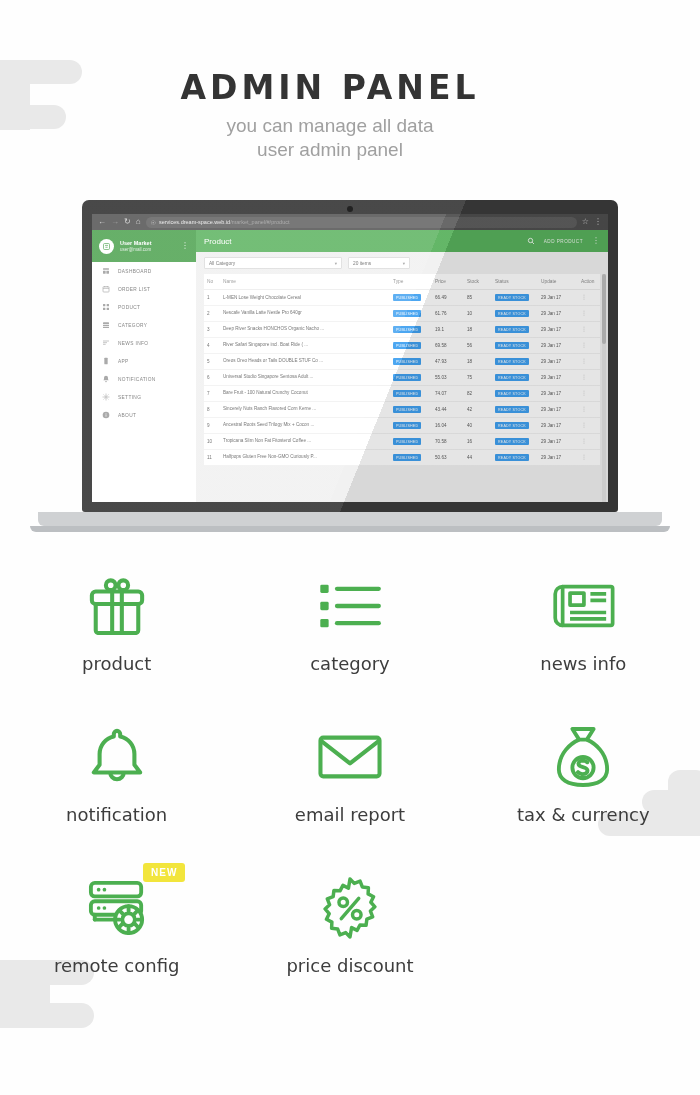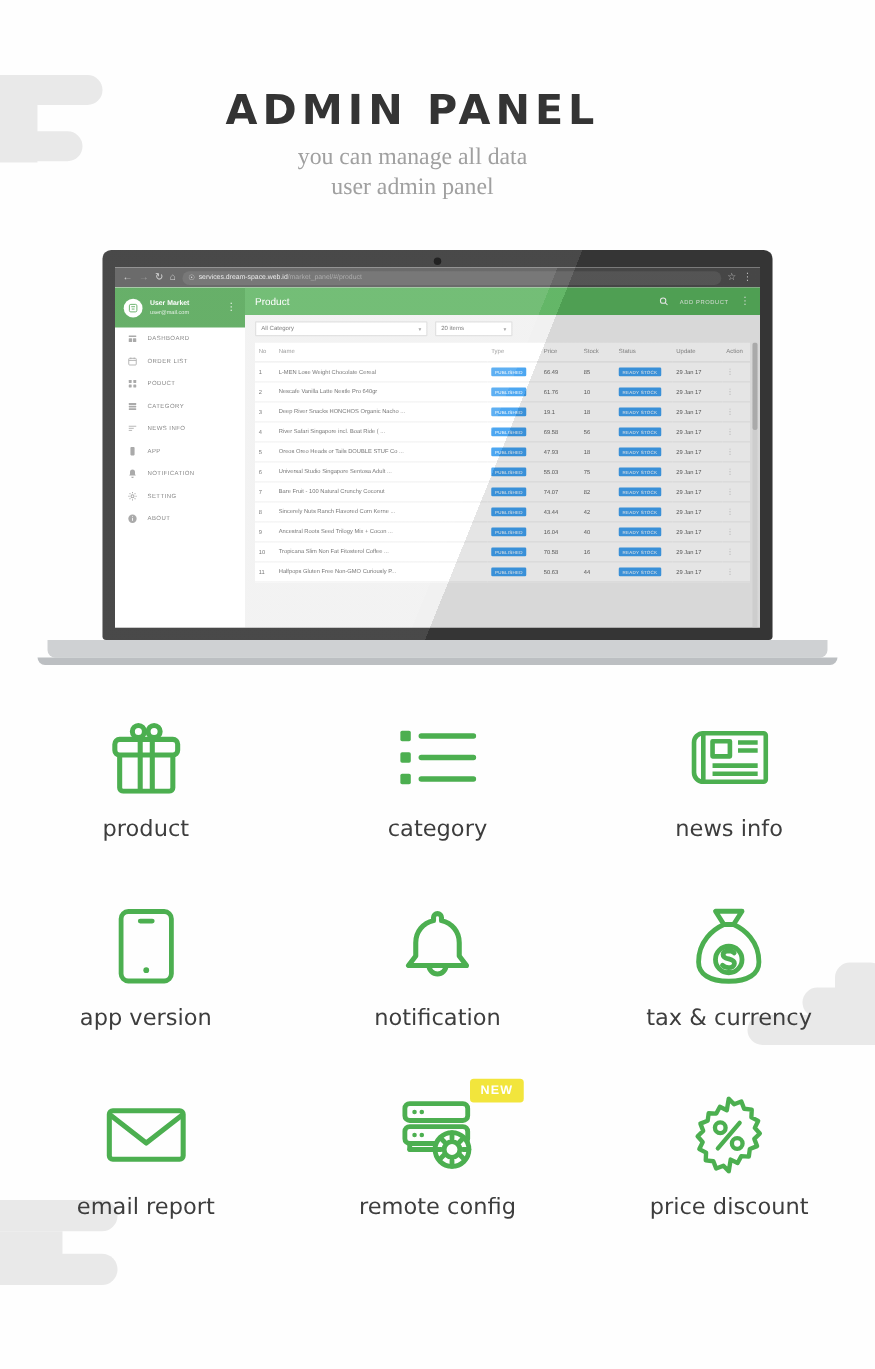--- a/index.html
+++ b/index.html
@@ -27,21 +27,21 @@
 
   
   .hero { position: absolute; left: 0; top: 70px; width: 660px; text-align: center; }
   .hero-title {
     font-family: "DejaVu Sans", sans-serif;
     font-size: 33px; font-weight: bold; letter-spacing: 4px;
     color: #343434; line-height: 1.1;
   }
   .hero-sub {
     margin-top: 8px; font-size: 19px; color: #a0a0a0; line-height: 1.25;
-    font-family: Liberation Serif, serif; font-weight: 300;
+    font-family: Liberation Sans, sans-serif; font-weight: 300;
   }
 
   
   .laptop { position: absolute; left: 82px; top: 200px; width: 536px; }
   .laptop-lid {
     position: relative; width: 536px; height: 312px;
     background: #3b3b3b; border-radius: 7px 7px 3px 3px; padding: 14px 10px 10px 10px;
   }
   .webcam {
     position: absolute; left: 50%; top: 6px; transform: translateX(-50%);
@@ -512,61 +512,51 @@
         <svg width="64" height="50" viewBox="0 0 68 54" fill="none" stroke="#4caf50" stroke-width="4" stroke-linejoin="round">
           <path d="M12 6h52a2 2 0 0 1 2 2v38a2 2 0 0 1-2 2H12z"></path>
           <path d="M12 6a8 8 0 0 0-8 8v26a8 8 0 0 0 8 8"></path>
           <rect x="20" y="13" width="15" height="13"></rect>
           <path d="M42 14h17M42 21h17M20 34h39M20 41h39"></path>
         </svg>
       </div>
       <div class="cell-label">news info</div>
     </div>
 
-    <div class="cell">
-      <div class="cell-icon">
-        <svg width="46" height="62" viewBox="0 0 48 64" fill="none" stroke="#4caf50" stroke-width="4" stroke-linecap="round">
-          <rect x="3" y="3" width="42" height="58" rx="6"></rect>
-          <path d="M19 11h10"></path>
-          <circle cx="24" cy="52" r="2.4" fill="#4caf50" stroke="none"></circle>
-        </svg>
-      </div>
-      <div class="cell-label">app version</div>
-    </div>
 
     <div class="cell">
       <div class="cell-icon">
         <svg width="58" height="60" viewBox="0 0 60 62" fill="none" stroke="#4caf50" stroke-width="4.2" stroke-linejoin="round">
           <path d="M30 4c-1.8 0-3.3 1.5-3.3 3.3v2.5C18 11.6 12 19 12 28v11l-6 8h48l-6-8V28c0-9-6-16.4-14.7-18.2V7.3C33.3 5.5 31.8 4 30 4z"></path>
           <path d="M23 47a7 7 0 0 0 14 0"></path>
         </svg>
       </div>
       <div class="cell-label">notification</div>
+    </div>
+
+    <div class="cell">
+      <div class="cell-icon">
+        <svg width="66" height="48" viewBox="0 0 70 52" fill="none" stroke="#4caf50" stroke-width="4.4" stroke-linejoin="round">
+          <rect x="3" y="5" width="64" height="42" rx="3"></rect>
+          <path d="M3 8l32 25L67 8"></path>
+        </svg>
+      </div>
+      <div class="cell-label">email report</div>
     </div>
 
     <div class="cell">
       <div class="cell-icon">
         <svg width="56" height="62" viewBox="0 0 58 64" fill="none" stroke="#4caf50" stroke-width="4" stroke-linejoin="round">
           <path d="M18 3h22l-7 11H25z"></path>
           <path d="M25 14c-9 4-21 14-21 31 0 10 9 16 25 16s25-6 25-16c0-17-12-27-21-31"></path>
           <circle cx="29" cy="43" r="11"></circle>
           <path d="M33.5 37.5c-1.2-1.2-3-1.8-4.8-1.8-2.6 0-4.4 1.3-4.4 3.3 0 4.6 9.4 2.4 9.4 7.2 0 2.1-2 3.5-4.8 3.5-2 0-3.9-.7-5.1-2M29 33v3M29 50v3" stroke-linecap="round"></path>
         </svg>
       </div>
       <div class="cell-label">tax &amp; currency</div>
-    </div>
-
-    <div class="cell">
-      <div class="cell-icon">
-        <svg width="66" height="48" viewBox="0 0 70 52" fill="none" stroke="#4caf50" stroke-width="4.4" stroke-linejoin="round">
-          <rect x="3" y="5" width="64" height="42" rx="3"></rect>
-          <path d="M3 8l32 25L67 8"></path>
-        </svg>
-      </div>
-      <div class="cell-label">email report</div>
     </div>
 
     <div class="cell">
       <div class="new-badge">NEW</div>
       <div class="cell-icon">
         <svg width="62" height="58" viewBox="0 0 64 60" fill="none" stroke="#4caf50" stroke-width="4" stroke-linejoin="round">
           <rect x="5" y="4" width="52" height="14" rx="4"></rect>
           <rect x="5" y="23" width="52" height="14" rx="4"></rect>
           <path d="M9 42h22" stroke-linecap="round"></path>
           <path d="M9 37v5" stroke-linecap="round"></path>

